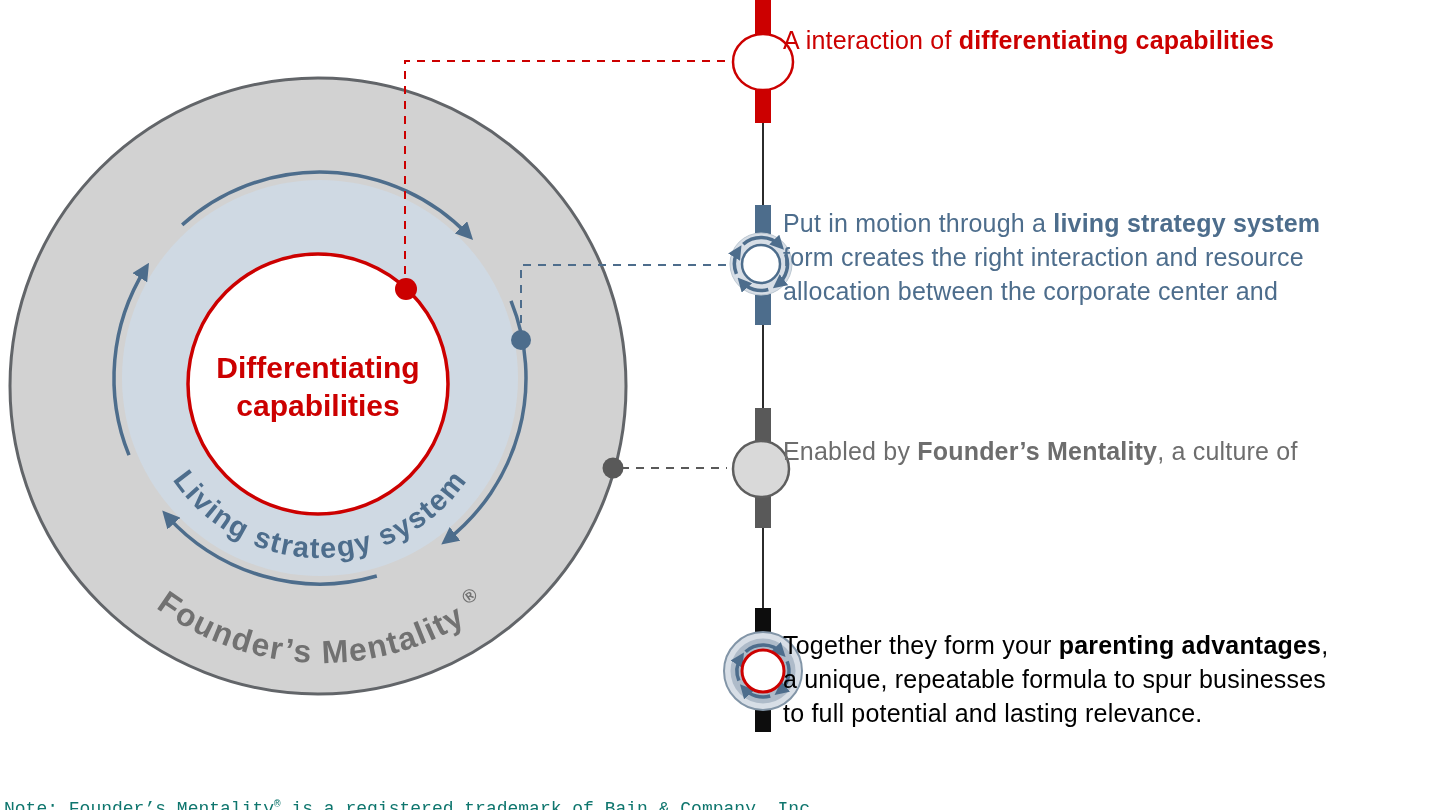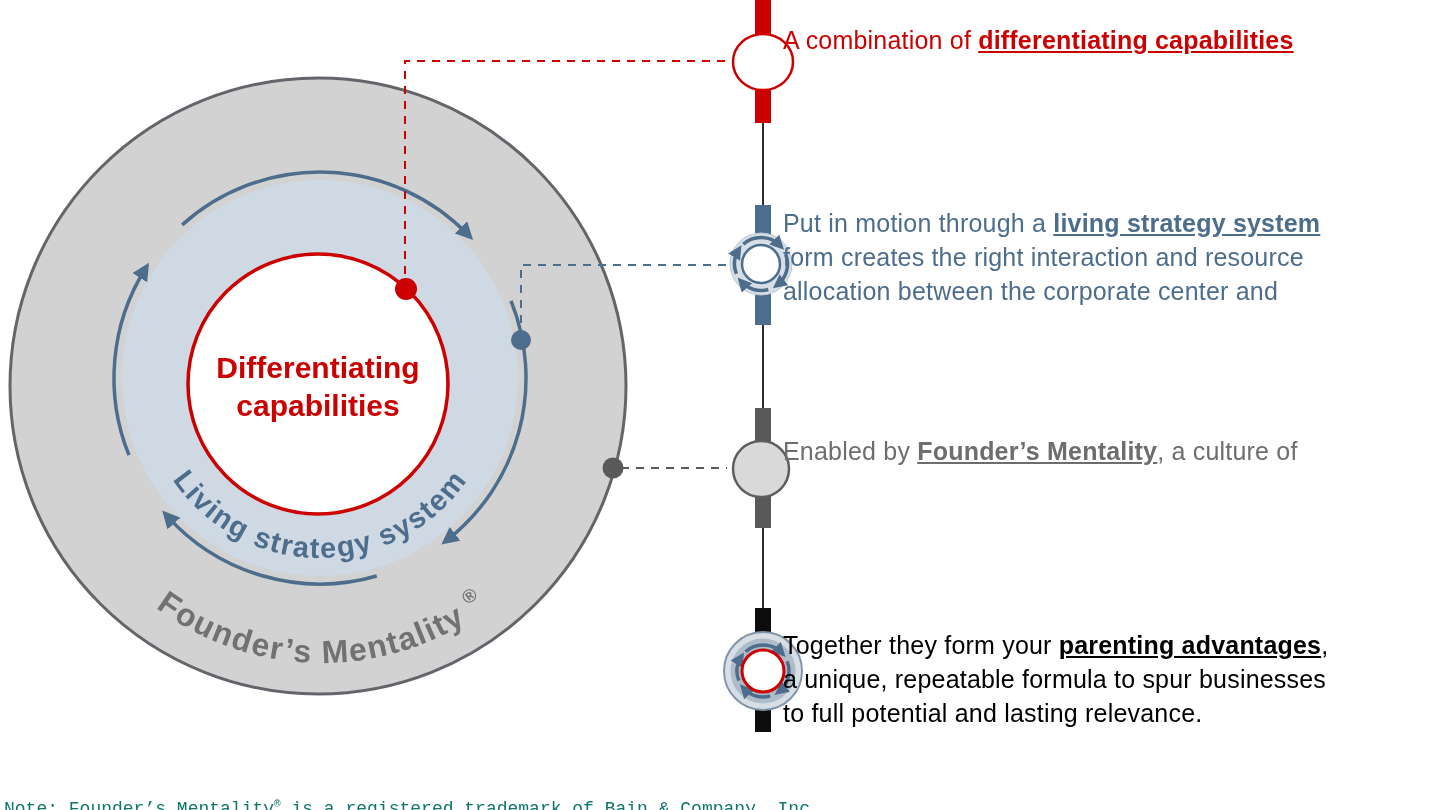--- a/index.html
+++ b/index.html
@@ -32,21 +32,21 @@
   .arc{fill:none;stroke:var(--steel-blue);stroke-width:3.5;}
   .mini-arc{fill:none;stroke:var(--steel-blue);stroke-width:3.5;}
   .dashed{fill:none;stroke-width:2;stroke-dasharray:8 7;}
   .curved-label{font-weight:bold;letter-spacing:1.5px;}
 
   
   .ann{
     position:absolute;left:783px;width:660px;
     font-size:25px;line-height:34px;letter-spacing:0.2px;
   }
-  .ann strong{font-weight:bold;text-decoration:underline;}
+  .ann strong{font-weight:bold;}
   .ann.c-red{color:var(--red);}
   .ann.c-blue{color:var(--steel-blue);}
   .ann.c-gray{color:var(--text-gray);}
   .ann.c-black{color:#000000;}
 
   .footer{
     position:absolute;left:4px;top:797px;
     font-size:18px;line-height:25px;color:#0f766e;font-family:Liberation Mono, monospace;
   }
   .footer sup{font-size:11px;vertical-align:super;line-height:0;}
@@ -131,21 +131,21 @@
         <path class="mini-arc" marker-end="url(#arrowSm)" d="M745.6 651.7 A26 26 0 0 1 781.7 652.9"></path>
         <path class="mini-arc" marker-end="url(#arrowSm)" d="M787.1 661.3 A26 26 0 0 1 779.0 691.5"></path>
         <path class="mini-arc" marker-end="url(#arrowSm)" d="M770.2 696.0 A26 26 0 0 1 743.7 688.4"></path>
         <path class="mini-arc" marker-end="url(#arrowSm)" d="M738.9 680.7 A26 26 0 0 1 741.0 657.2"></path>
         <circle cx="763" cy="671" r="21" fill="#ffffff" stroke="var(--red)" stroke-width="3"></circle>
       </g>
     </g>
   </svg>
 
   <div class="ann c-red" style="top:23px;">
-    <span>A combination of </span><strong>differentiating capabilities</strong><br>
+    <span>A interaction of </span><strong>differentiating capabilities</strong><br>
   </div>
 
   <div class="ann c-blue" style="top:206px;">
     <span>Put in motion through a </span><strong>living strategy system</strong><br>
     <span>form creates the right interaction and resource</span><br>
     <span>allocation between the corporate center and</span><br>
   </div>
 
   <div class="ann c-gray" style="top:434px;">
     <span>Enabled by </span><strong>Founder’s Mentality</strong><span>, a culture of</span><br>

